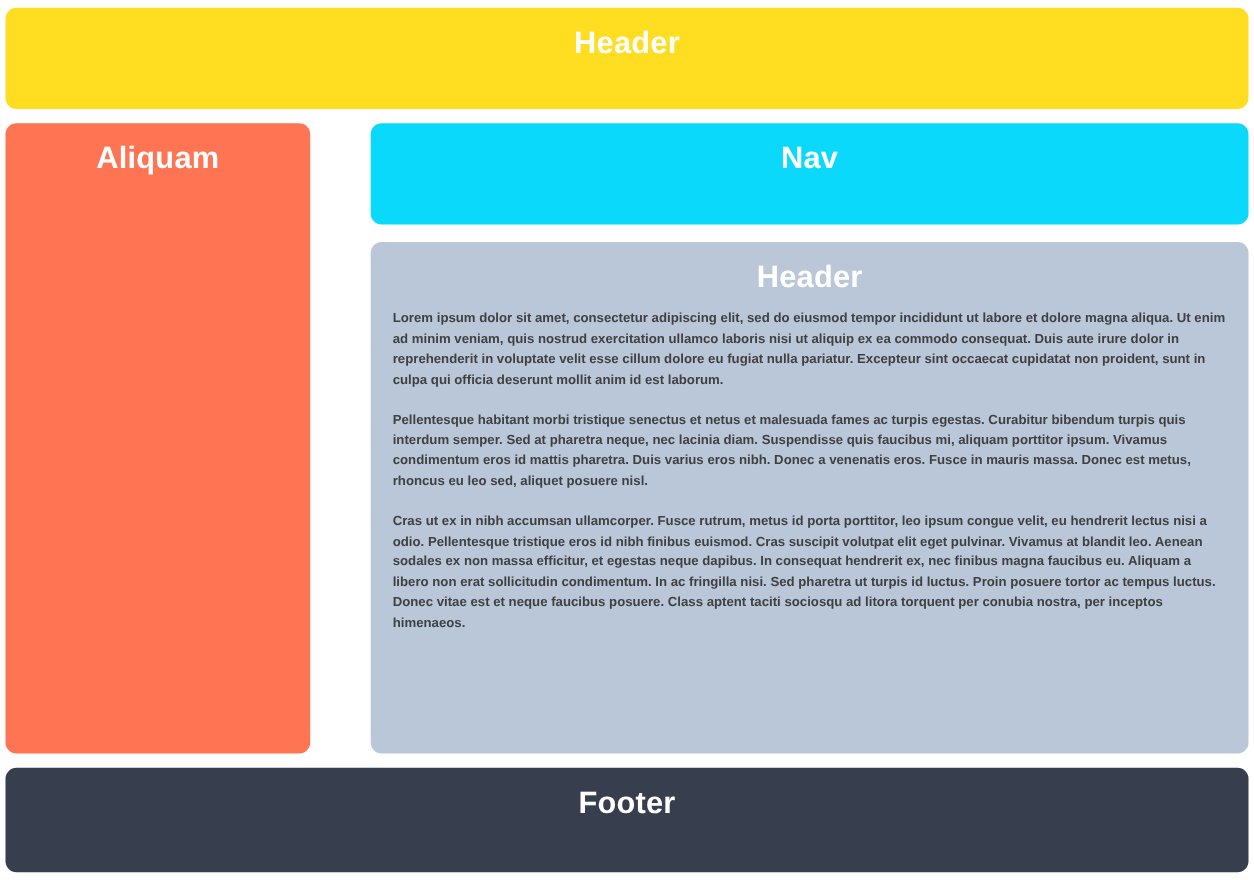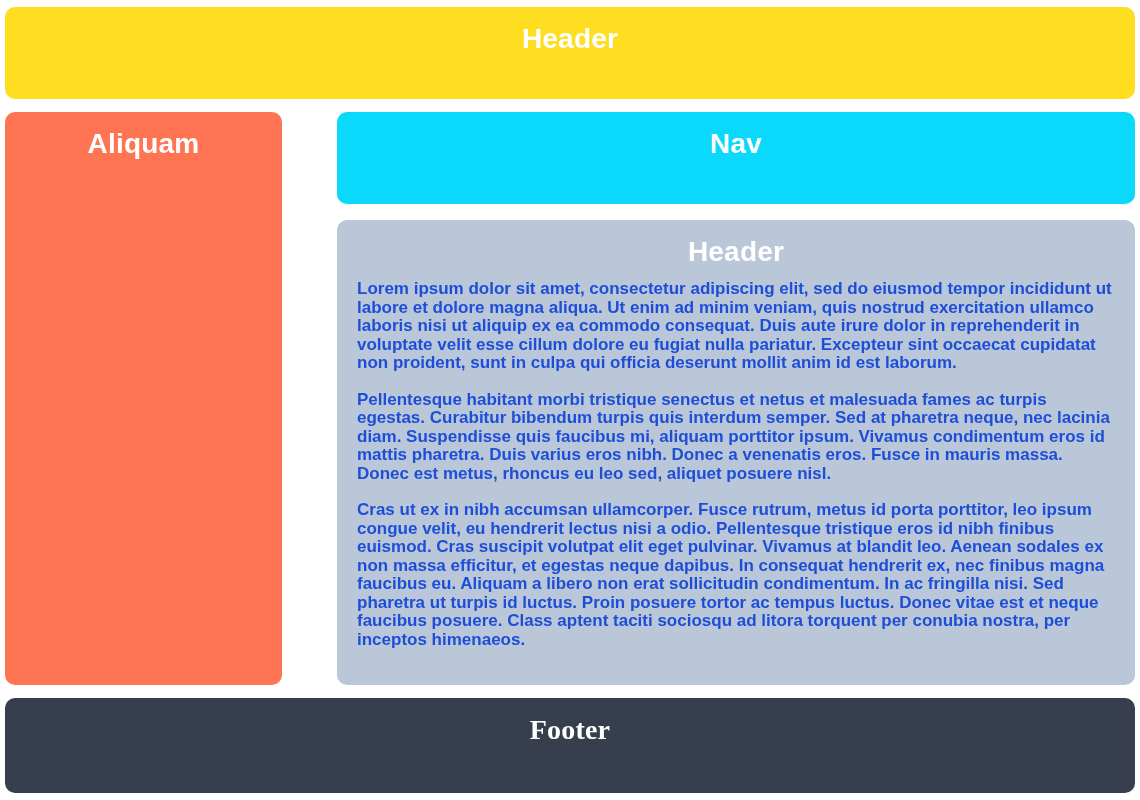--- a/index.html
+++ b/index.html
@@ -34,27 +34,27 @@
   }
   .header  { height: 92px; flex: none; background: var(--header-bg, #ffdd21); }
   .middle  { flex: 1; min-height: 0; display: grid; grid-template-columns: 277px 1fr; gap: 14px; }
   .sidebar { background: var(--sidebar-bg, #ff7452); }
   .main-col{ display: flex; flex-direction: column; gap: 16px; min-height: 0; padding-left: 41px; }
   .nav     { height: 92px; flex: none; background: var(--nav-bg, #0bd9fc); }
   .article { flex: 1; min-height: 0; background: var(--article-bg, #bac7d9); overflow: hidden; }
   .article p {
     margin: 18px 0 0 0;
     padding: 0 20px;
-    font-size: 17px;
+    font-size: 12px;
     line-height: 18.5px;
     font-weight: bold;
-    color: #1d4ed8;
+    color: #404040;
   }
   .article p:first-of-type { margin-top: 12px; }
-  .footer  { height: 95px; flex: none; background: var(--footer-bg, #373f4e); font-family: Liberation Serif, serif; }
+  .footer  { height: 95px; flex: none; background: var(--footer-bg, #373f4e); }
 </style>
 </head>
 <body>
 
 <div class="page">
 
   <header class="card header">
     <h1 class="card-title">Header</h1>
   </header>
 

